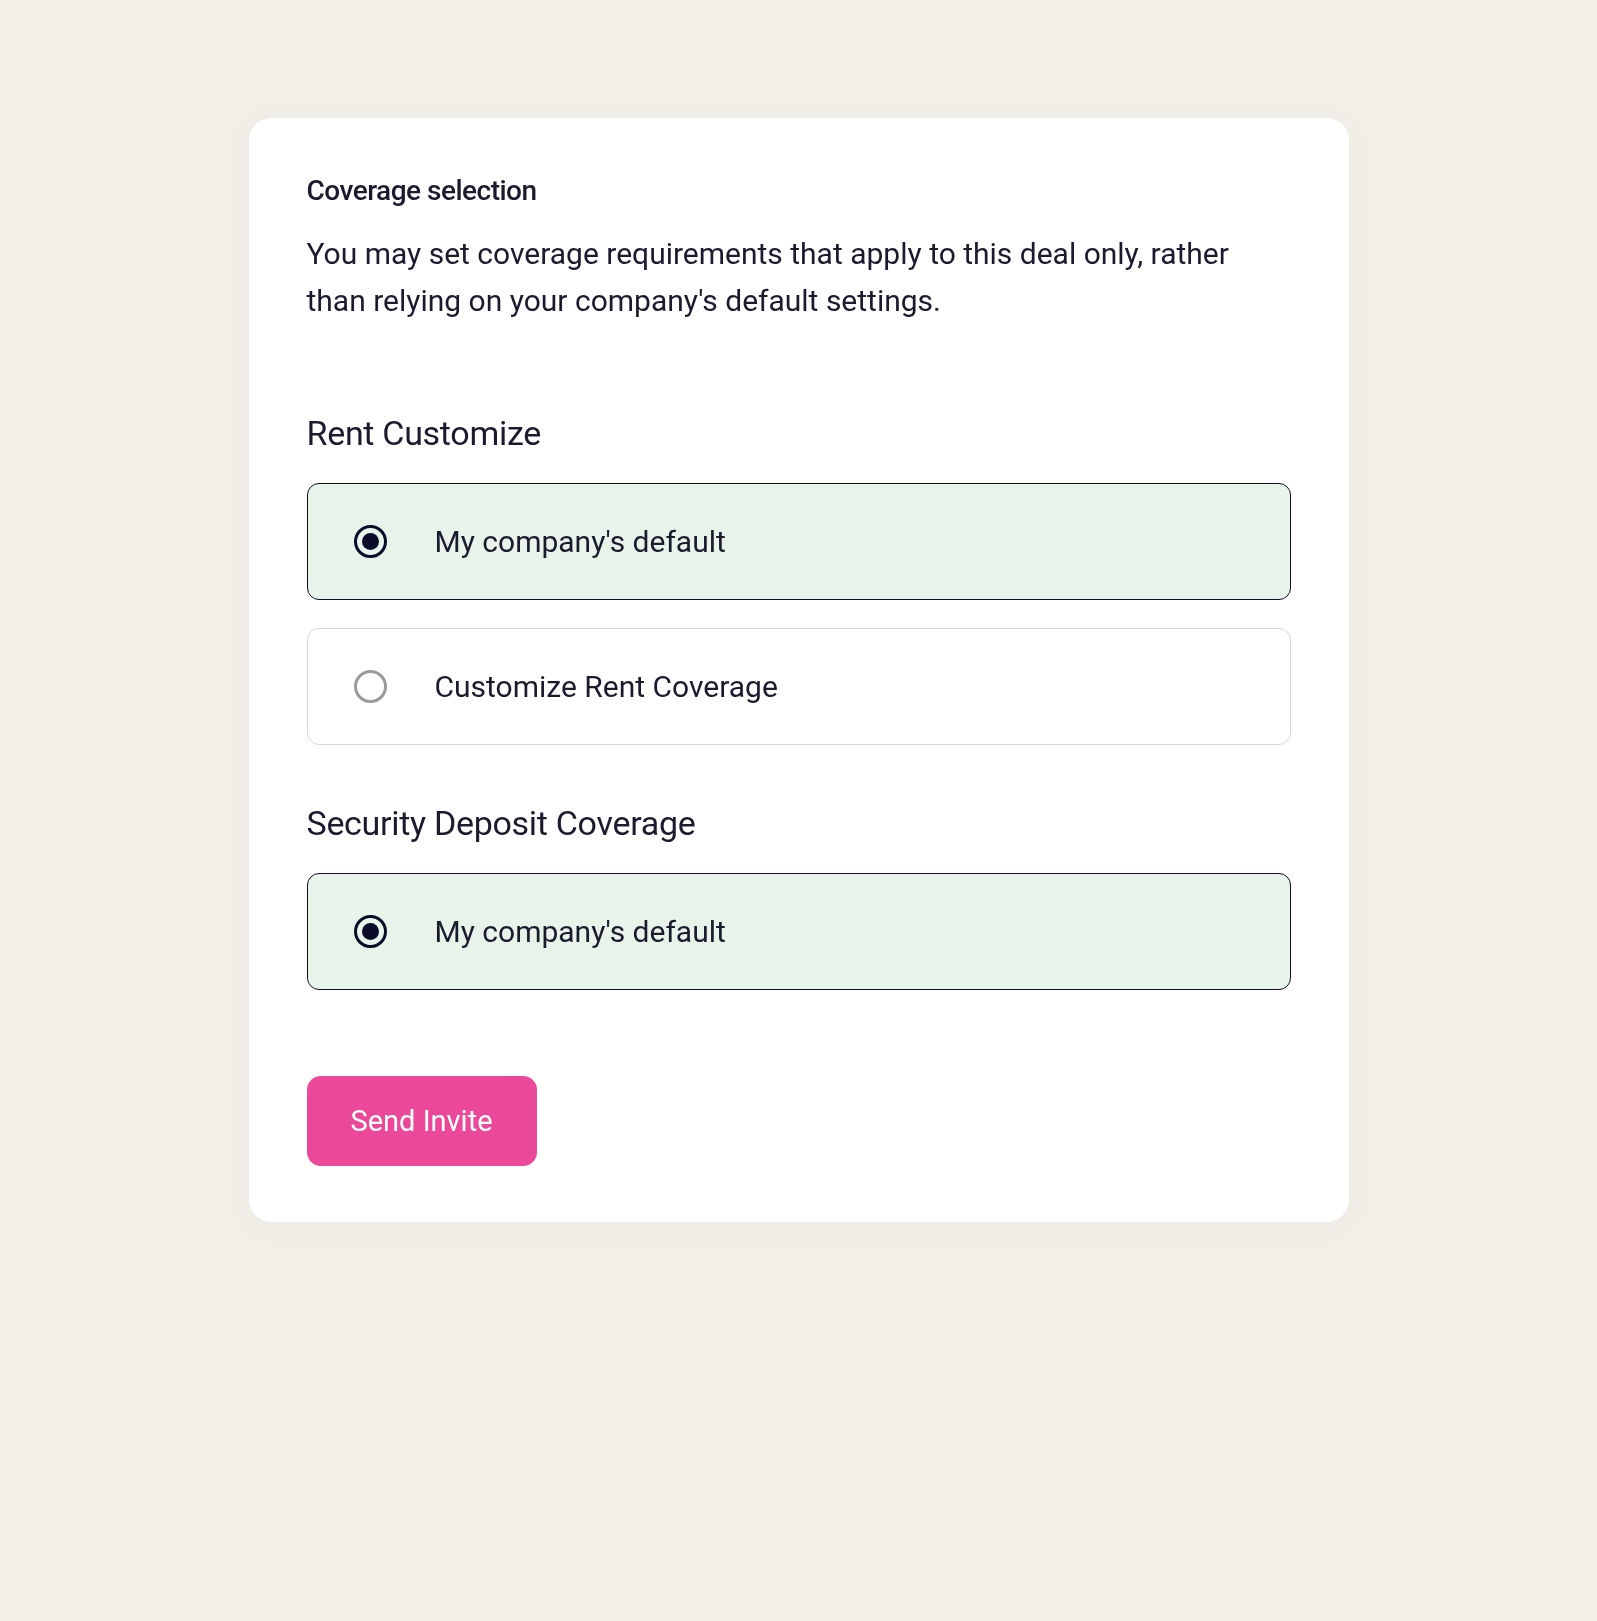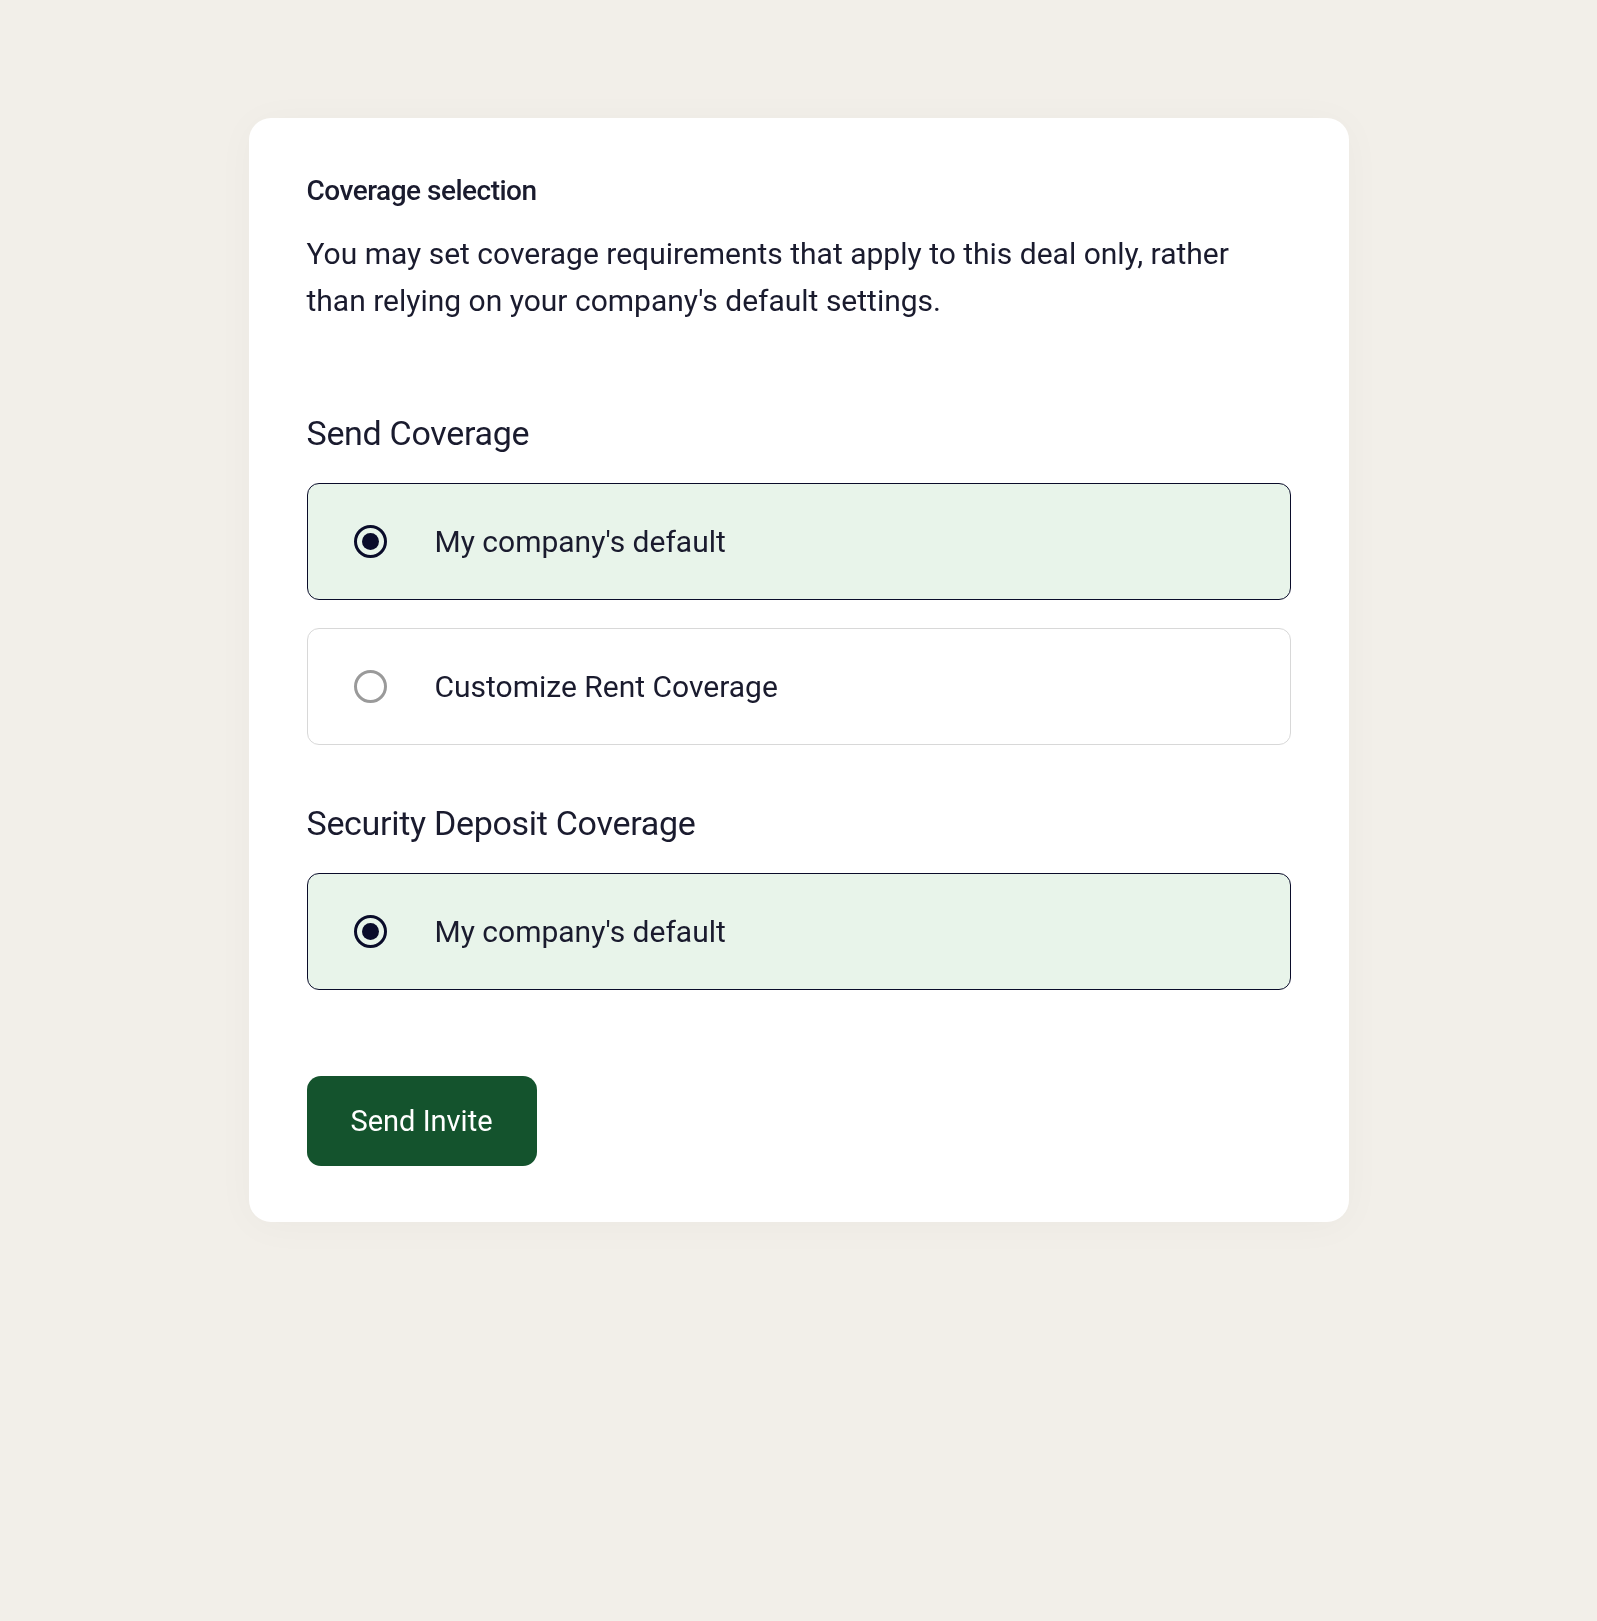--- a/index.html
+++ b/index.html
@@ -99,21 +99,21 @@
       font-size: 30px;
       font-weight: 400;
       color: #1a1b2e;
     }
     
     .section-gap {
       margin-bottom: 58px;
     }
     
     .submit-button {
-      background: #14532d;
+      background: #ec4899;
       color: #ffffff;
       border: none;
       border-radius: 14px;
       padding: 28px 44px;
       font-size: 29px;
       font-weight: 400;
       cursor: pointer;
       margin-top: 28px;
       font-family: inherit;
     }
@@ -121,21 +121,21 @@
 </head>
 <body>
 
 <div class="card">
   
   <h1 class="title">Coverage selection</h1>
   
   <p class="subtitle">You may set coverage requirements that apply to this deal only, rather than relying on your company's default settings.</p>
   
   <div class="section-gap">
-    <h2 class="section-heading">Send Coverage</h2>
+    <h2 class="section-heading">Rent Customize</h2>
 
     <div class="radio-option selected">
       <span class="radio-circle">
         <span class="radio-circle-inner"></span>
       </span>
       <span class="radio-label">My company's default</span>
     </div>
 
     <div class="radio-option">
       <span class="radio-circle">

